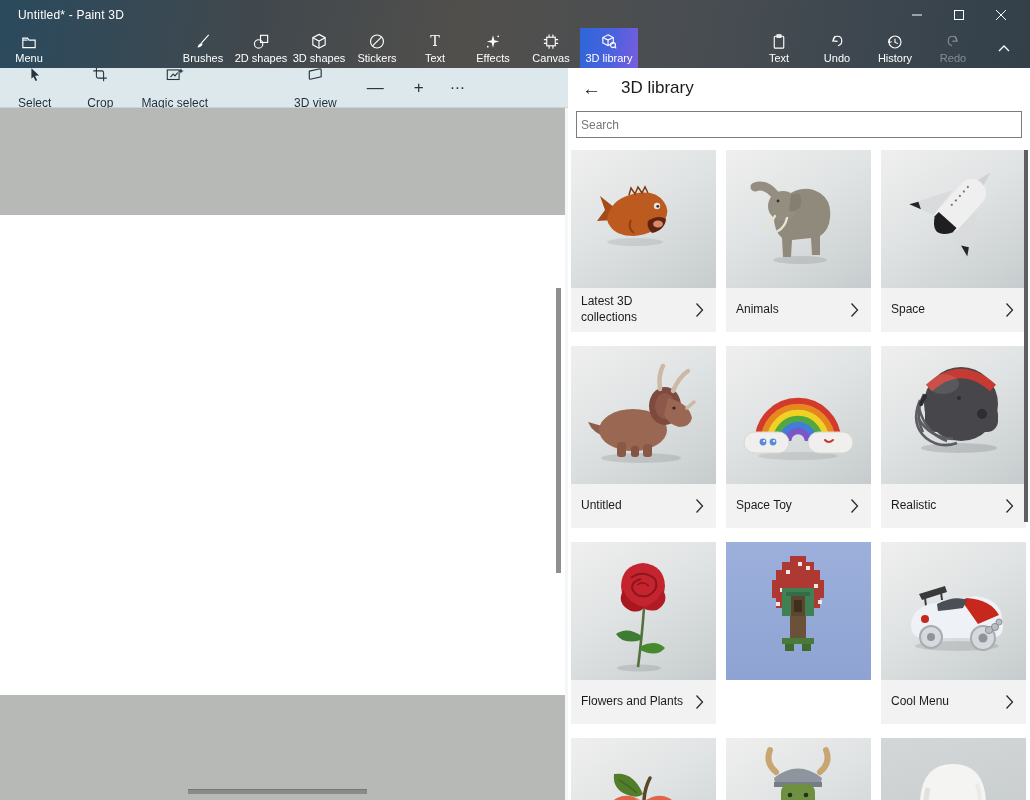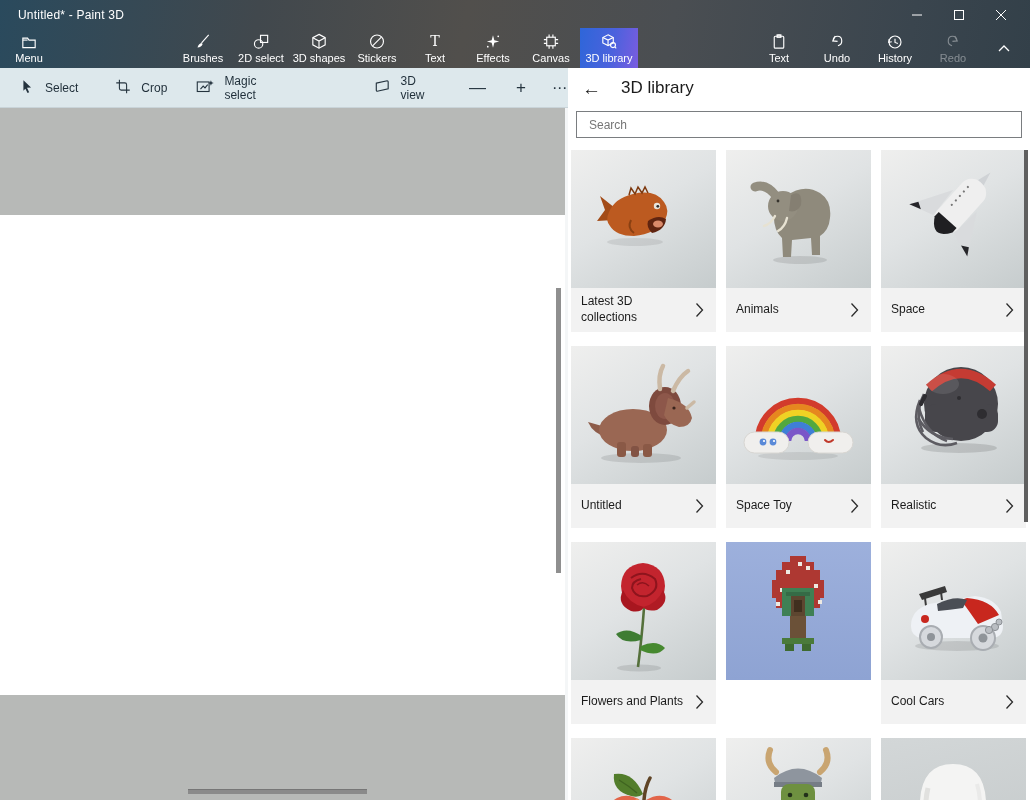--- a/index.html
+++ b/index.html
@@ -42,21 +42,21 @@
   .tool.disabled .tlabel{opacity:.38;}
   .chevron-tool{width:44px;height:40px;display:flex;align-items:center;justify-content:center;}
   .chevron-tool svg{stroke:#fff;fill:none;stroke-width:1.3;}
 
   
   .subbar{
     position:absolute;top:68px;left:0;width:568px;height:40px;
     background:#dde8ec;display:flex;align-items:center;color:#24333e;
     border-bottom:1px solid #c9d4d9;box-sizing:border-box;
   }
-  .sub-item{display:flex;align-items:center;gap:9px;margin-left:18px;font-size:12px;color:#1f2e39;}
+  .sub-item{display:flex;align-items:center;gap:9px;margin-left:18px;font-size:12px;color:#1f2e39;flex-direction:column;}
   .sub-item svg{stroke:#24333e;fill:none;stroke-width:1.2;}
   .sub-item.m-crop{margin-left:36px;}
   .sub-item.m-magic{margin-left:28px;}
   .sub-item.m-view{margin-left:86px;}
   .glyph-btn{font-size:17px;color:#24333e;margin-left:30px;line-height:1;}
   .glyph-btn.more{margin-left:26px;font-size:15px;letter-spacing:1px;}
 
   
   .canvas-area{position:absolute;top:108px;left:0;width:568px;height:692px;background:#b7b9b7;}
   .canvas-track{position:absolute;top:0;right:0;width:3px;height:692px;background:#f4f6f7;}
@@ -65,21 +65,21 @@
   .h-thumb{position:absolute;left:188px;top:681px;width:179px;height:5px;background:#8a8a8a;border-top:1px solid #767676;box-sizing:border-box;}
 
   
   .panel{position:absolute;top:68px;left:568px;width:462px;height:732px;background:#fff;overflow:hidden;}
   .panel-header{display:flex;align-items:center;height:40px;padding-left:10px;gap:16px;}
   .back-btn{font-size:19px;color:#1b1b1b;line-height:1;padding:2px 4px;}
   .panel-title{font-size:17px;color:#1b1b1b;}
   .search-box{
     display:block;margin:3px 8px 0 8px;width:446px;height:27px;box-sizing:border-box;
     border:1px solid #7a7d80;background:#fff;font-size:12px;color:#222;
-    font-family:"Liberation Sans","DejaVu Sans",sans-serif;padding:0 12px;outline:none;
+    font-family:"Liberation Sans","DejaVu Sans",sans-serif;padding:0 4px;outline:none;
   }
   .search-box::placeholder{color:#767676;opacity:1;}
 
   .tiles{
     margin:12px 0 0 3px;width:455px;
     display:grid;grid-template-columns:repeat(3,145px);gap:14px 10px;
   }
   .tile{width:145px;height:182px;display:flex;flex-direction:column;cursor:default;}
   .tile-img{
     width:145px;height:138px;overflow:hidden;
@@ -144,21 +144,21 @@
           </span>
           <span class="tlabel">Brushes</span>
         </div>
         <div class="tool">
           <span class="ticon">
             <svg width="20" height="19" viewBox="0 0 20 20">
                 <rect x="9.5" y="3.5" width="7.5" height="7.5"></rect>
                 <circle cx="7.5" cy="12.5" r="4.4"></circle>
               </svg>
           </span>
-          <span class="tlabel">2D select</span>
+          <span class="tlabel">2D shapes</span>
         </div>
         <div class="tool">
           <span class="ticon">
             <svg width="20" height="19" viewBox="0 0 20 20">
                 <path d="M10 2.5 L16.5 6 V13.5 L10 17 L3.5 13.5 V6 Z"></path>
                 <path d="M3.5 6 L10 9.5 L16.5 6 M10 9.5 V17"></path>
               </svg>
           </span>
           <span class="tlabel">3D shapes</span>
         </div>
@@ -544,21 +544,21 @@
               <circle cx="102" cy="96" r="4.5" fill="#8f9499"></circle>
             <g fill="#b9bdc2" stroke="#8d9196" stroke-width="1">
               <circle cx="114" cy="85" r="3.6"></circle>
                 <circle cx="108" cy="88" r="3.6"></circle>
                 <circle cx="118" cy="80" r="3"></circle>
             </g>
             <circle cx="44" cy="77" r="4" fill="#c8271e"></circle>
           </svg>
         </div>
         <div class="tile-bar">
-          <span class="tile-label">Cool Cars</span>
+          <span class="tile-label">Cool Menu</span>
           <span class="tile-chevron">
               <svg width="9" height="16" viewBox="0 0 9 16">
                 <path d="M1.5 1.5 L7.5 8 L1.5 14.5"></path>
               </svg>
             </span>
         </div>
       </div>
 
       <div class="tile">
         <div class="tile-img">

